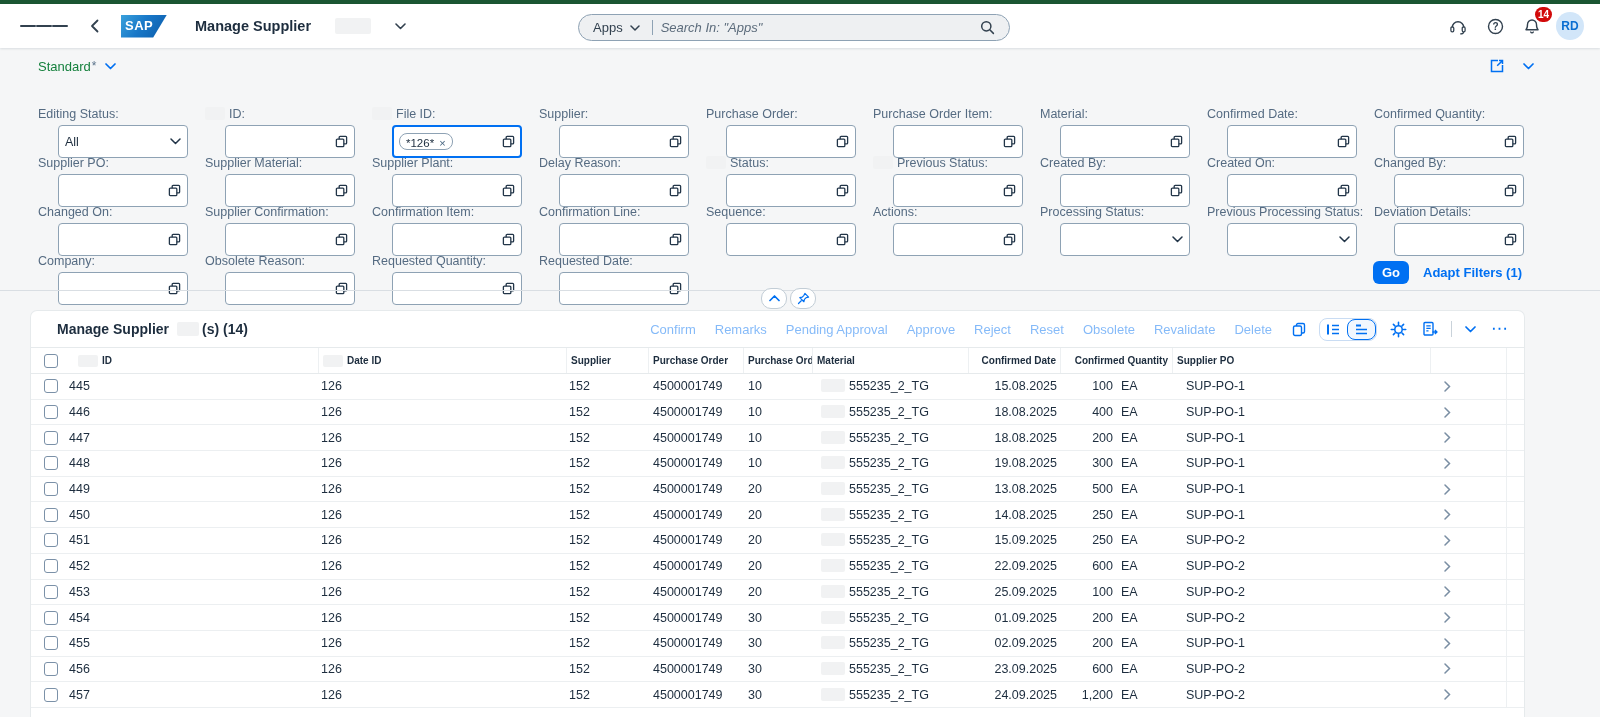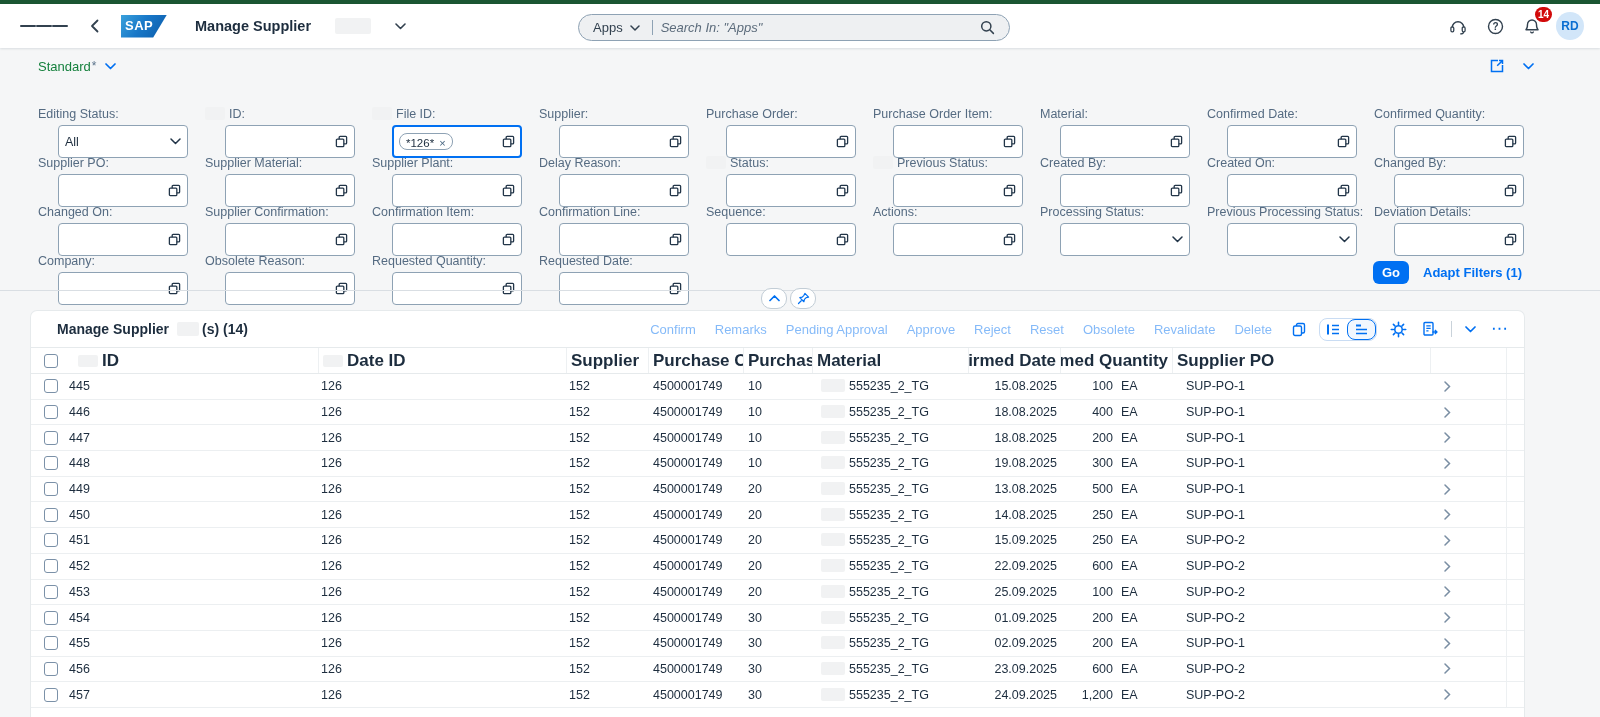--- a/index.html
+++ b/index.html
@@ -91,21 +91,21 @@
   .seg { display:flex; border:1px solid #c9dcf3; border-radius:8px; overflow:visible; }
   .seg .tico { padding:3px 6px; }
   .seg .tico.on { border:1.5px solid #0070f2; border-radius:8px; background:#f1f7fe; }
   .tsep { width:1px; height:16px; background:#c9d2da; }
   .dots { font-size:17px; color:#0070f2; line-height:10px; }
   
   .thead,.trow { display:grid;
     grid-template-columns:28px 252px 248px 82px 95px 69px 156px 92px 56px 56px 258px 76px 1fr;
     align-items:center; padding-left:8px; }
   .thead { height:27px; border-top:1px solid #e6eaec; border-bottom:1px solid #e6eaec;
-           font-weight:bold; font-size:17px; color:#1d2d3e; }
+           font-weight:bold; font-size:10px; color:#1d2d3e; }
   .thead .hc { height:100%; display:flex; align-items:center; border-right:1px solid #edf0f2;
                padding:0 4px; white-space:nowrap; overflow:hidden; }
   .thead .hc.noline { border-right:none; }
   .thead .hc.right { justify-content:flex-end; }
   .thead .hc .redact { width:20px; height:12px; margin-right:4px; flex:none; }
   .trow { height:25.7px; border-bottom:1px solid #eceff1; font-size:12.5px; color:#1d2d3e; }
   .cell { padding:0 4px; white-space:nowrap; overflow:hidden; }
   .cell.right { text-align:right; }
   .cell .redact { width:24px; height:13px; margin-right:4px; display:inline-block; vertical-align:-2px;}
   .ckb { width:14px; height:14px; border:1.5px solid #7b91a8; border-radius:3px; background:#fff;

